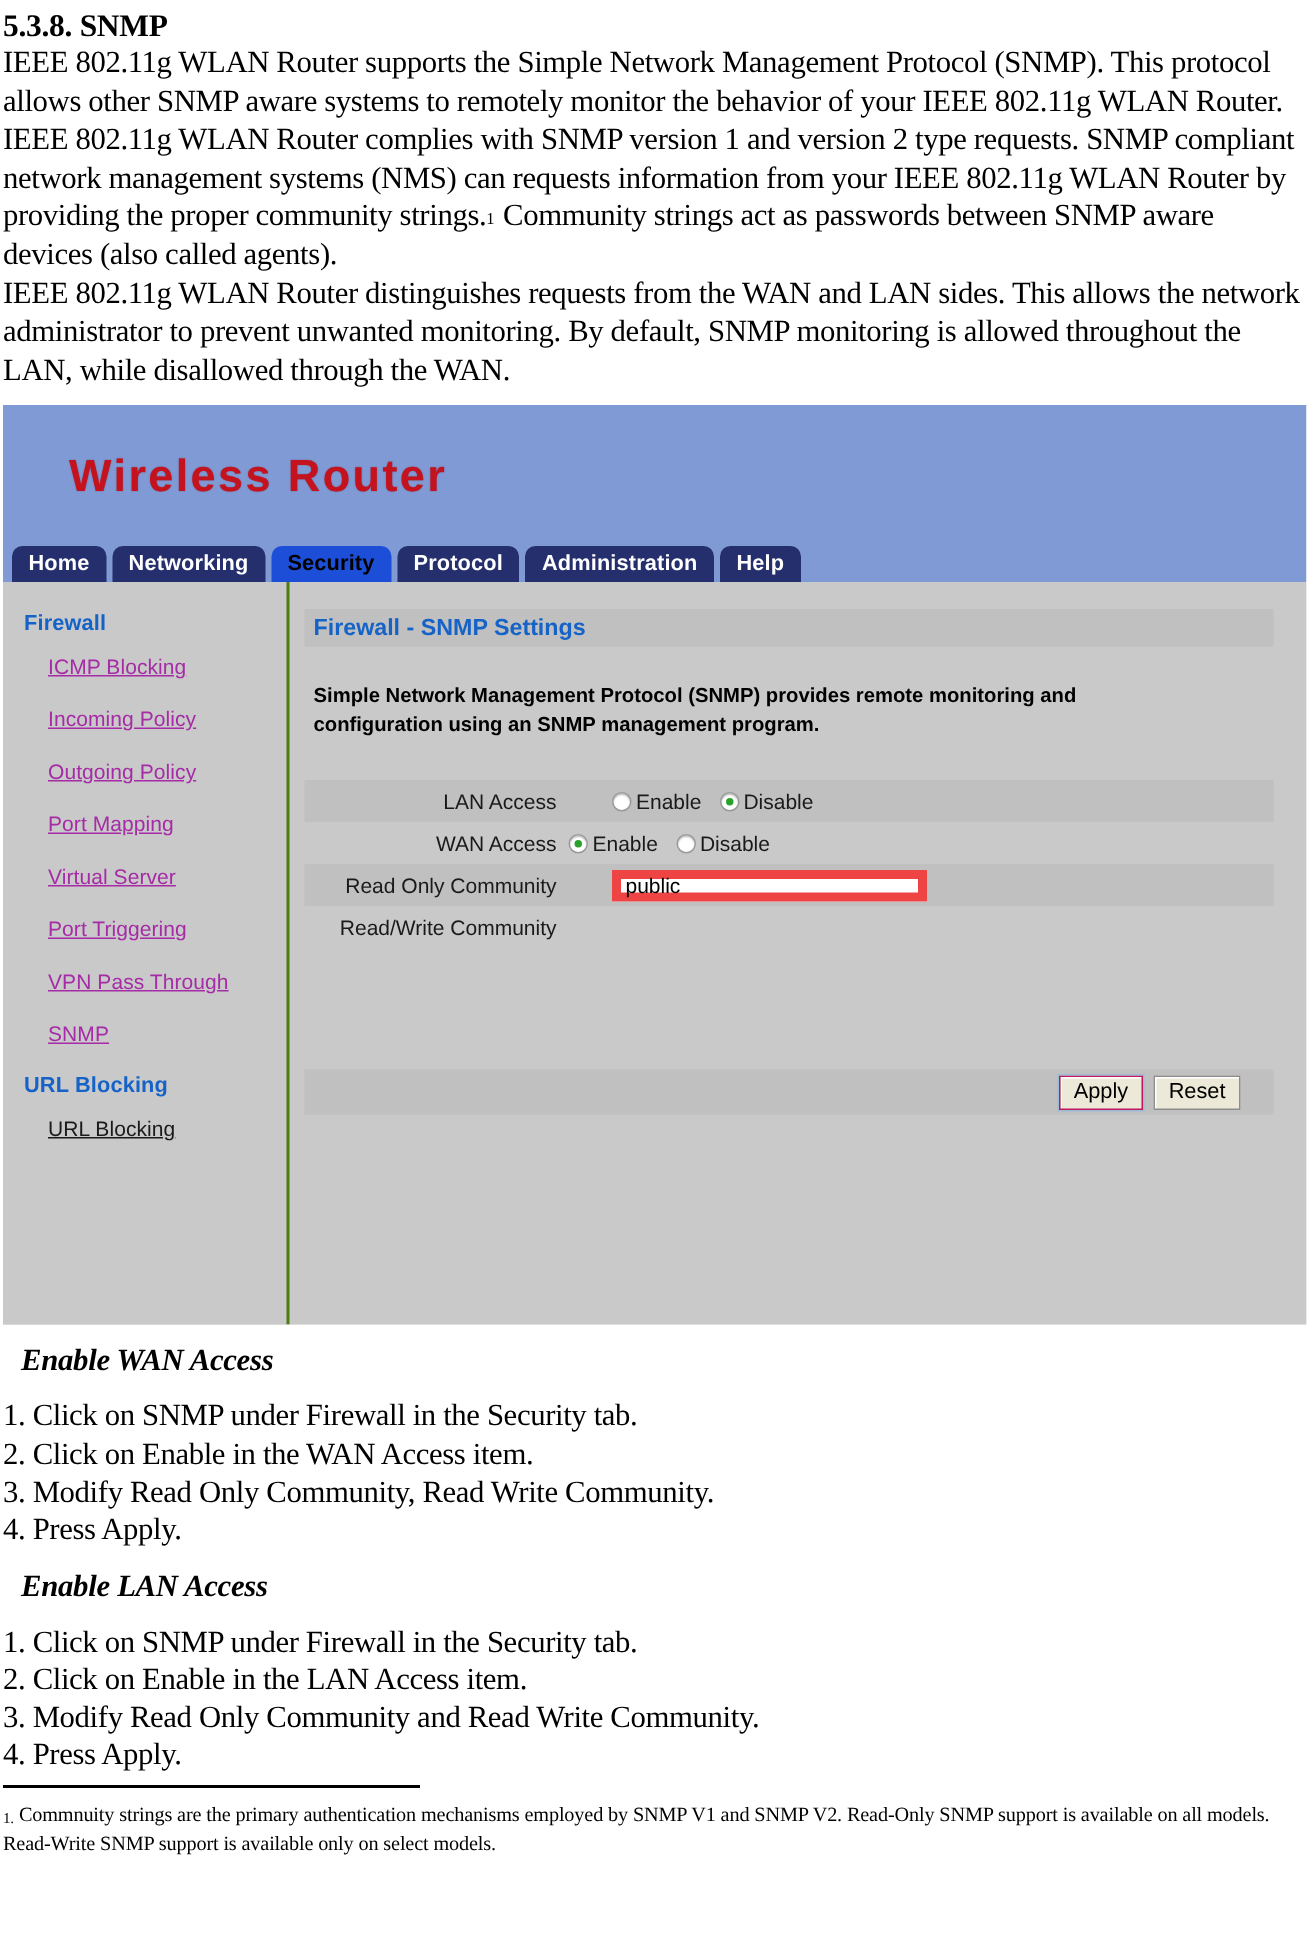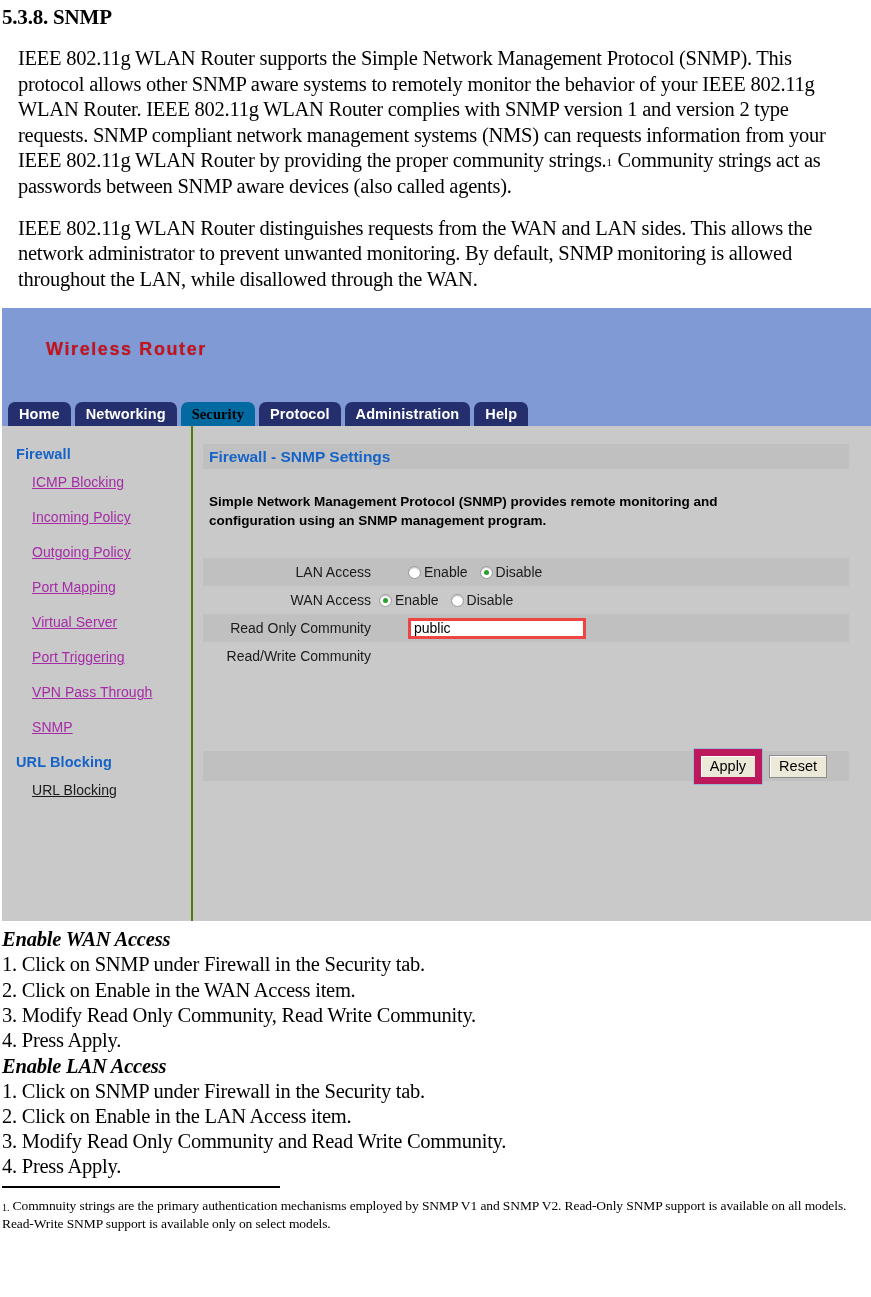--- a/index.html
+++ b/index.html
@@ -25,38 +25,38 @@
     font-weight: bold;
     font-size: 21px;
     line-height: 26px;
     margin: 4px 0 0 0;
     letter-spacing: -0.2px;
   }
   .para {
     font-family: "Liberation Serif", serif;
     font-size: 20.5px;
     line-height: 25.6px;
-    margin: 16px;
+    margin: 0;
     text-align: left;
     letter-spacing: -0.25px;
   }
   .fnref {
     font-size: 11px;
     vertical-align: bottom;
     position: relative;
     top: 2px;
     padding: 0 1px 0 0;
   }
   .steps-heading {
     font-family: "Liberation Serif", serif;
     font-weight: bold;
     font-style: italic;
     font-size: 20.5px;
     line-height: 25px;
-    margin: 0;
+    margin: 12px;
     letter-spacing: -0.2px;
   }
   .step {
     font-family: "Liberation Serif", serif;
     font-size: 20.5px;
     line-height: 25.3px;
     margin: 0;
     letter-spacing: -0.25px;
   }
   .fn-rule {
@@ -94,21 +94,21 @@
     background: #7f9ad4;
     position: relative;
   }
   .brand {
     position: absolute;
     left: 44px;
     top: 31px;
     color: #c4131f;
     font-family: "Liberation Sans", sans-serif;
     font-weight: bold;
-    font-size: 18px;
+    font-size: 30px;
     letter-spacing: 1.6px;
     text-shadow: 0 0 1px rgba(120,0,0,0.45);
   }
   .tabbar {
     position: absolute;
     left: 0;
     bottom: 0;
     height: 24px;
     width: 100%;
     display: flex;
@@ -125,23 +125,22 @@
     background: #252f6e;
     color: #ffffff;
     font-family: "Liberation Sans", sans-serif;
     font-weight: bold;
     font-size: 14.5px;
     border-radius: 7px 7px 0 0;
     white-space: nowrap;
     letter-spacing: 0.1px;
   }
   .tab.active {
-    background: #0369a1;
+    background: #1d4ed8;
     color: #000000;
-    font-family: Liberation Serif, serif;
   }
   .shot-body {
     position: absolute;
     left: 0;
     top: 118px;
     right: 0;
     bottom: 0;
     display: flex;
     background: #c9c9c9;
   }
@@ -251,24 +250,24 @@
     content: "";
     position: absolute;
     left: 3px;
     top: 3px;
     width: 5px;
     height: 5px;
     border-radius: 50%;
     background: #2aa12a;
   }
   .textbox {
-    width: 178px;
+    width: 210px;
     height: 21px;
     background: #ffffff;
-    border: 3px solid #ef4444;
+    border: 6px solid #ef4444;
     box-sizing: border-box;
     font-family: "Liberation Sans", sans-serif;
     font-size: 14px;
     color: #000;
     padding: 0 3px;
     line-height: 19px;
     display: flex;
     align-items: center;
   }
   .caret {
@@ -293,21 +292,21 @@
     font-size: 14.5px;
     color: #000;
     background: #ece9d8;
     padding: 1px 9px 2px 9px;
     border: 1px solid #8d8d8d;
     box-shadow: inset 1px 1px 0 #ffffff;
     margin-left: 7px;
     line-height: 18px;
   }
   .btn.focused {
-    border: 7px solid #be185d;
+    border: 1px solid #be185d;
     outline: 1px solid #9db9d8;
   }
 </style>
 </head>
 <body>
 
 <div class="doc">
 
   <h1 class="sec-heading">5.3.8. SNMP</h1>
 

